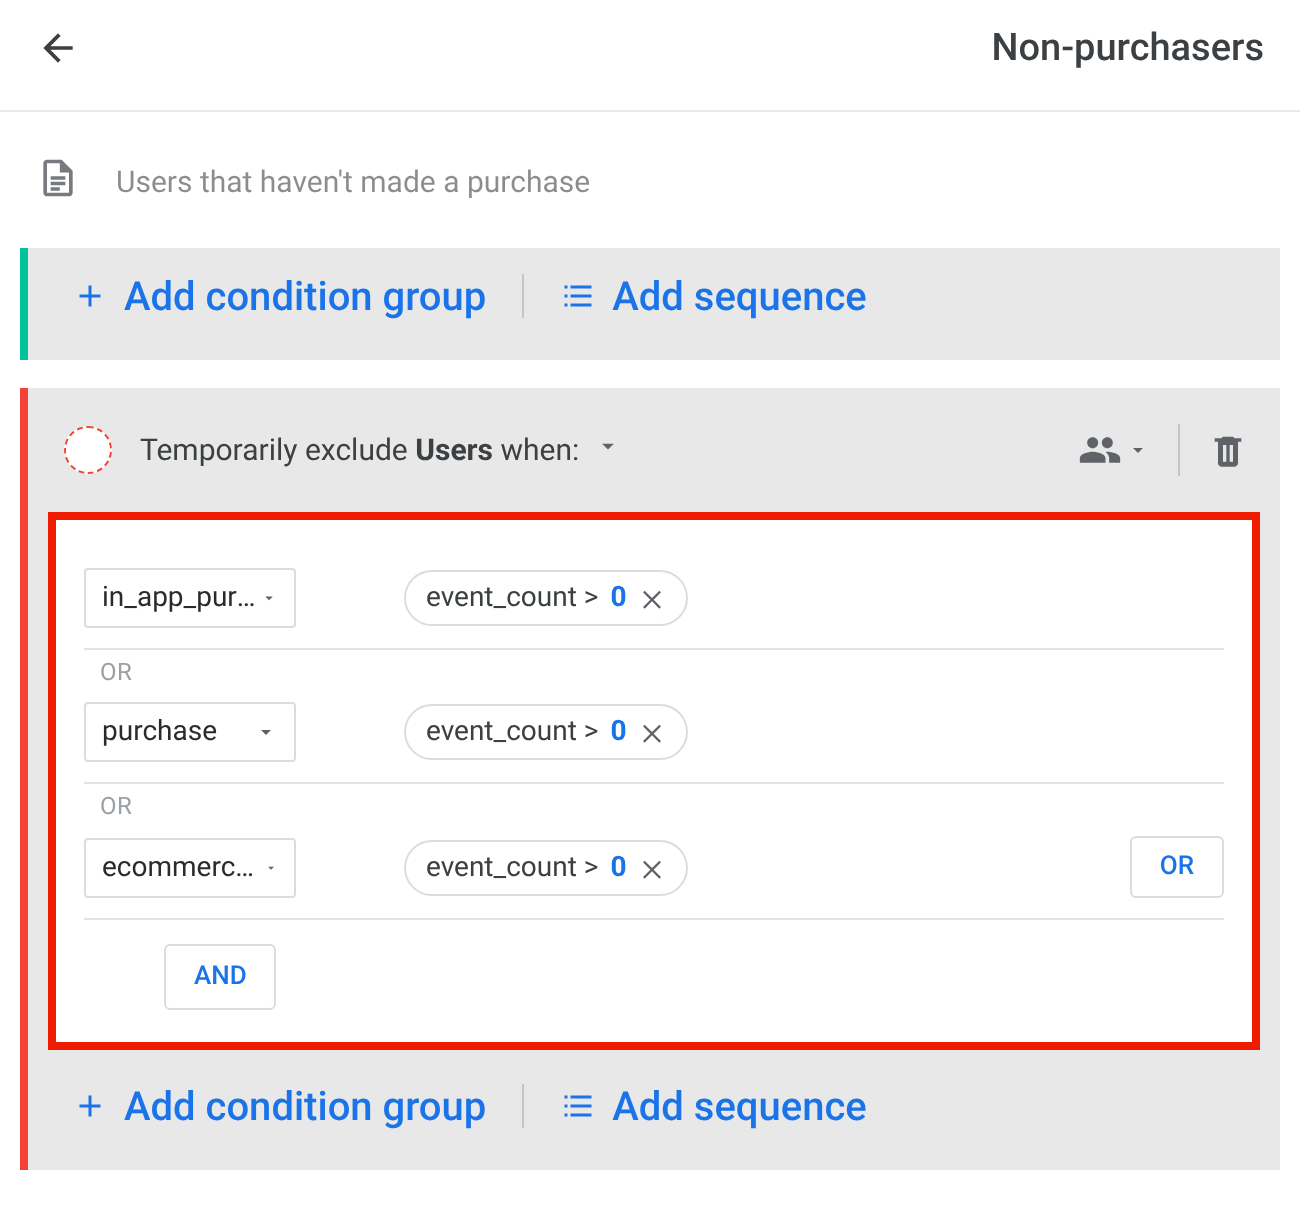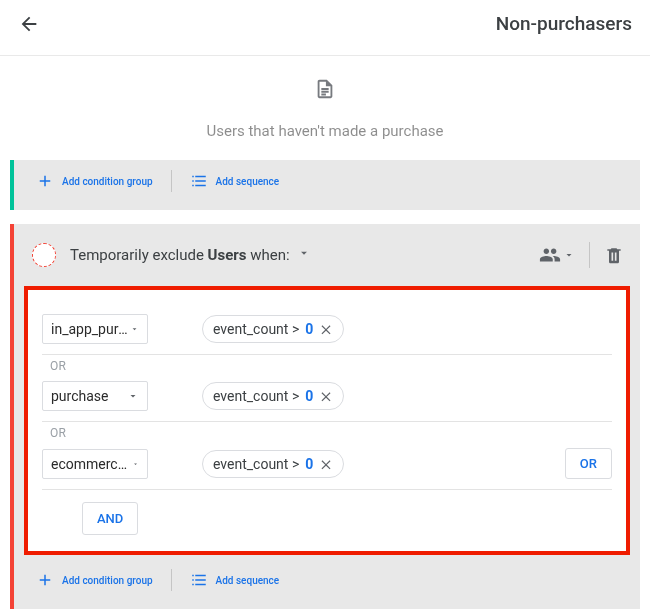--- a/index.html
+++ b/index.html
@@ -23,21 +23,20 @@
   .topbar .title {
     font-size: 19px;
     font-weight: 500;
     color: #3c4043;
   }
   .desc-row {
     display: flex;
     align-items: center;
     gap: 18px;
     padding: 22px 18px 20px 18px;
-    flex-direction: column;
   }
   .desc-row svg { flex-shrink:0; }
   .desc-text {
     font-size: 15px;
     color: rgba(0,0,0,0.45);
   }
   .block {
     margin: 0 10px 14px 10px;
     background: #e8e8e8;
     border-left: 4px solid;
@@ -76,21 +75,21 @@
   .icon-btn { display:flex; align-items:center; cursor:pointer; }
   .vdiv { width:1px; height:26px; background:#c5c5c5; }
   .actions-row {
     display:flex;
     align-items:center;
     gap: 8px;
     padding: 8px 16px 10px 18px;
   }
   .link {
     color: #1a73e8;
-    font-size: 10px;
+    font-size: 20px;
     font-weight: 500;
     display:flex;
     align-items:center;
     gap:8px;
     cursor:pointer;
     padding: 4px 4px;
   }
   .link-div { width:1px; height:22px; background:#c5c5c5; margin: 0 6px; }
   .red-frame {
     border: 4px solid #ef1c00;

